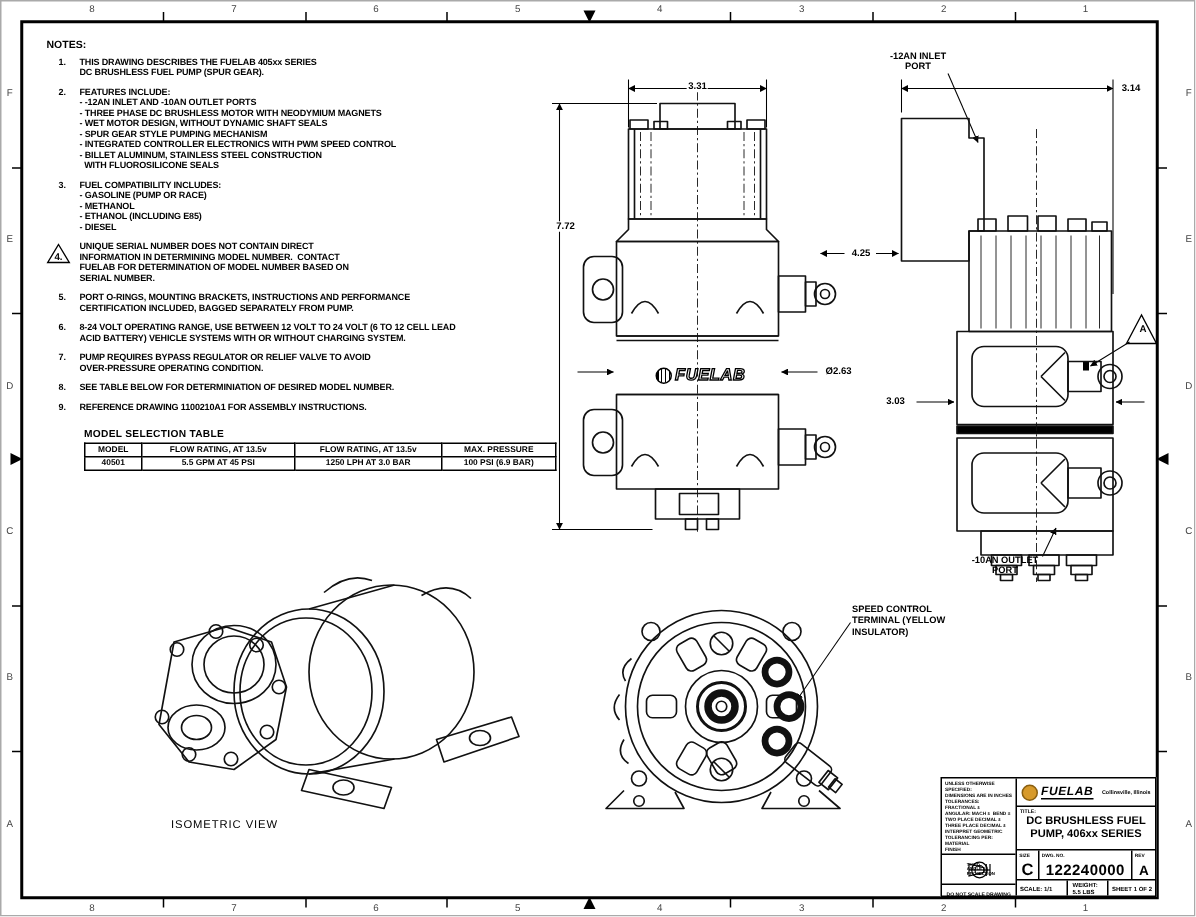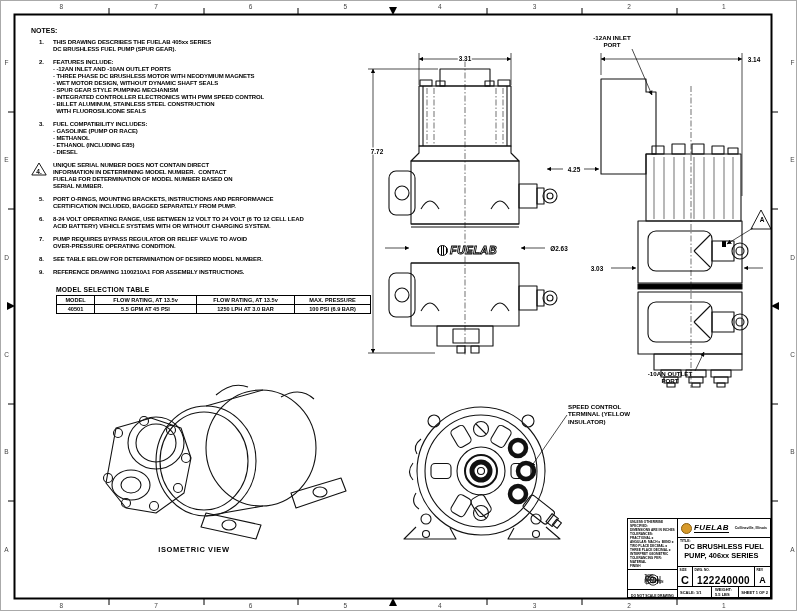--- a/index.html
+++ b/index.html
@@ -19,40 +19,40 @@
   .note-num{width:22px;flex:none;text-align:right;padding-right:9px;font-size:6px;font-weight:700;box-sizing:border-box;}
   .note-text{font-size:6px;font-weight:700;line-height:1.17;white-space:pre-wrap;letter-spacing:-0.1px;}
   
   #model-table-wrap{position:absolute;left:55px;top:285px;}
   #model-table-title{font-size:6.8px;font-weight:700;margin-bottom:2px;letter-spacing:.2px;}
   #model-table{border-collapse:collapse;}
   #model-table th,#model-table td{border:1px solid #000;font-size:5.6px;font-weight:700;text-align:center;padding:1px 3px;white-space:nowrap;}
   
   .dim{position:absolute;font-size:6.4px;font-weight:700;background:#fff;padding:0 1px;transform:translate(-50%,-50%);white-space:nowrap;}
   .callout{position:absolute;font-size:6.2px;font-weight:700;white-space:pre-wrap;line-height:1.2;}
-  #iso-label{position:absolute;left:123px;top:544px;width:140px;text-align:center;font-size:7.5px;font-weight:700;letter-spacing:.6px;}
+  #iso-label{position:absolute;left:113px;top:544px;width:140px;font-size:7.5px;font-weight:400;letter-spacing:.6px;}
   #datum-a{position:absolute;left:755px;top:215px;width:12px;text-align:center;font-size:6.5px;font-weight:700;}
   #body-logo{position:absolute;left:420px;top:241px;width:92px;height:16px;display:flex;align-items:center;justify-content:center;gap:2px;}
   #body-logo .ball{width:9px;height:9px;border:1px solid #000;border-radius:50%;background:repeating-linear-gradient(90deg,#000 0 1px,#fff 1px 2.6px);flex:none;}
   #body-logo .word{font-size:11px;font-weight:800;font-style:italic;color:#fff;-webkit-text-stroke:0.9px #000;letter-spacing:.4px;}
   
   #tb{position:absolute;left:626px;top:517px;width:144px;height:80px;border:1px solid #000;display:flex;box-sizing:border-box;background:#fff;}
   #tb-left{width:50px;flex:none;border-right:1px solid #000;display:flex;flex-direction:column;box-sizing:border-box;}
   #tb-spec{flex:1;font-size:3.2px;line-height:1.26;padding:1px 2px;white-space:pre-wrap;border-bottom:1px solid #000;font-weight:700;}
   #tb-proj{height:19px;flex:none;border-bottom:1px solid #000;display:flex;align-items:center;justify-content:space-around;padding:0 1px;}
   #tb-proj .plabel{font-size:2.9px;font-weight:700;width:16px;line-height:1.1;}
   #tb-dns{height:11px;flex:none;display:flex;align-items:center;justify-content:center;font-size:3.4px;font-weight:700;}
   #tb-right{flex:1;display:flex;flex-direction:column;}
   #tb-logo{height:18px;flex:none;border-bottom:1px solid #000;display:flex;align-items:center;padding:0 3px;gap:2px;}
   #tb-logo .ball{width:9px;height:9px;border-radius:50%;background:#d79a2b;border:1px solid #8a5f10;flex:none;}
   #tb-brand{font-size:8px;font-weight:800;font-style:italic;letter-spacing:.4px;border-bottom:1.5px solid #000;line-height:1;}
   #tb-loc{margin-left:auto;font-size:3.6px;font-weight:700;}
   #tb-title-cell{height:28px;flex:none;border-bottom:1px solid #000;position:relative;display:flex;align-items:center;justify-content:center;}
   #tb-title-label{position:absolute;top:1px;left:2px;font-size:3.4px;font-weight:700;}
-  #tb-title{font-size:7.4px;font-weight:700;white-space:pre-wrap;line-height:1.18;}
+  #tb-title{font-size:7.4px;font-weight:700;text-align:center;white-space:pre-wrap;line-height:1.18;}
   #tb-num{height:19px;flex:none;display:flex;border-bottom:1px solid #000;}
   .tb-cell{position:relative;display:flex;align-items:flex-end;justify-content:center;box-sizing:border-box;}
   .tb-cell .lab{position:absolute;top:0.5px;left:1.5px;font-size:3.2px;font-weight:700;}
   #tb-size{width:15px;border-right:1px solid #000;}
   #tb-size .val{font-size:11px;font-weight:700;line-height:1;}
   #tb-dwg{flex:1;border-right:1px solid #000;}
   #tb-dwg .val{font-size:10px;font-weight:800;line-height:1.1;letter-spacing:.3px;}
   #tb-rev{width:15px;}
   #tb-rev .val{font-size:9px;font-weight:700;line-height:1.1;}
   #tb-foot{flex:1;display:flex;align-items:center;font-size:4px;font-weight:700;}

